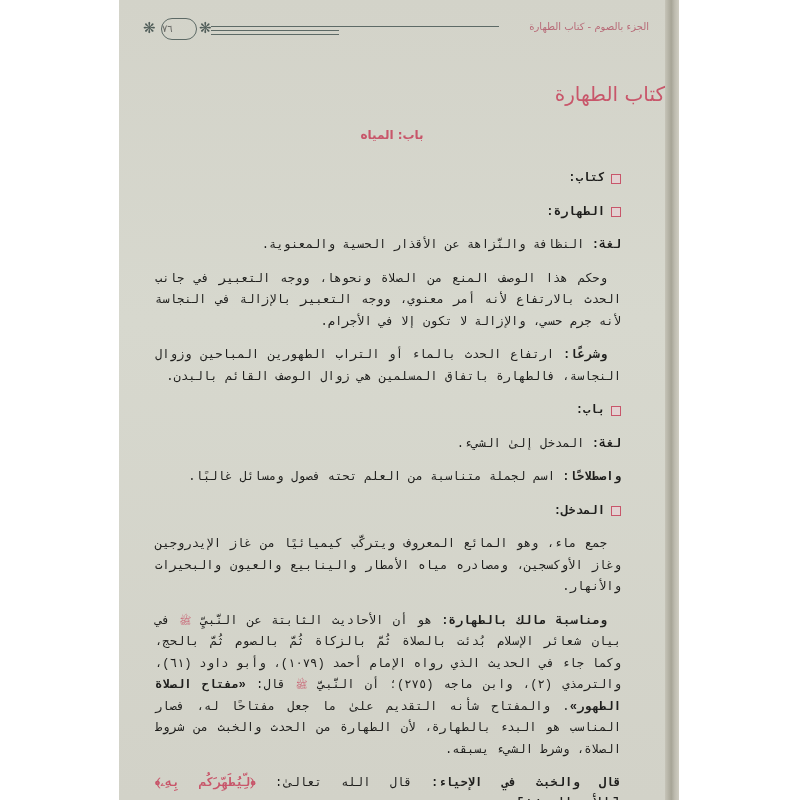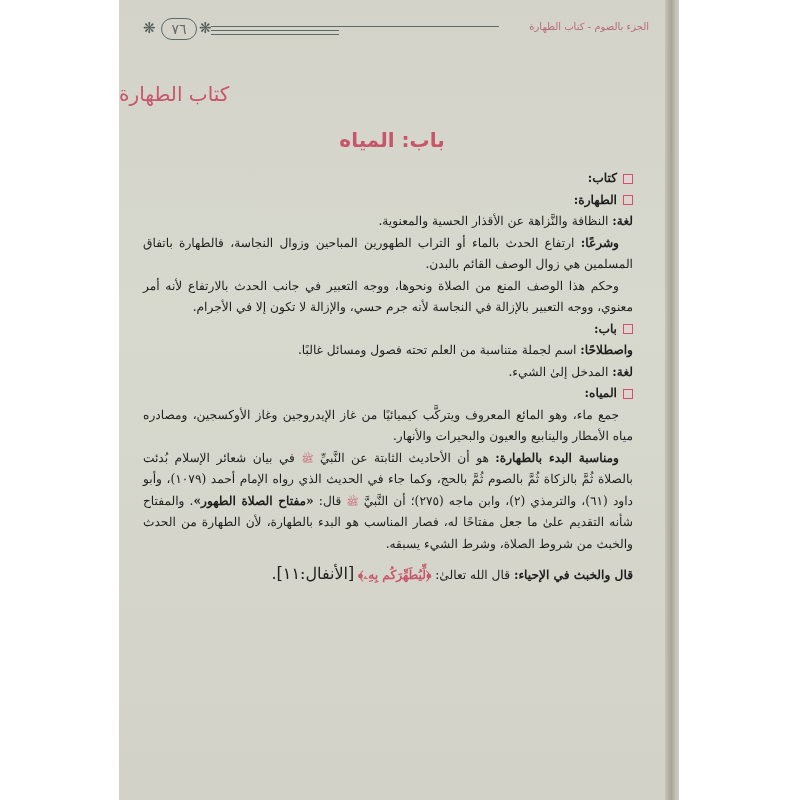--- a/index.html
+++ b/index.html
@@ -66,71 +66,72 @@
       height: 30px;
     }
     .page-num-badge {
       position: absolute;
       left: 22px;
       top: 4px;
       width: 34px;
       height: 20px;
       border: 1px solid #5d6a66;
       border-radius: 11px;
-      text-align: center;
-      font-size: 14px;
+      text-align: left;
+      font-size: 10px;
       line-height: 20px;
       color: #6a6a66;
       direction: ltr;
     }
     .flourish {
       position: absolute;
       top: 6px;
       font-size: 15px;
       color: #4f5c58;
       line-height: 16px;
     }
     .flourish.left { left: 4px; }
     .flourish.right { left: 60px; }
 
     
     .book-title {
       position: absolute;
       top: 82px;
       left: 0;
       right: 14px;
-      text-align: left;
+      text-align: right;
       font-size: 20px;
       color: #c8566a;
       letter-spacing: 1px;
     }
     .chapter-title {
       position: absolute;
       top: 128px;
       left: 0;
       right: 14px;
       text-align: center;
-      font-size: 20px;
+      font-size: 12px;
       font-weight: bold;
       color: #c8566a;
     }
 
     
     .content {
       position: absolute;
       top: 160px;
       right: 46px;
       left: 24px;
       font-family: "DejaVu Serif", serif;
       font-size: 12.2px;
       line-height: 21.5px;
       text-align: justify;
     }
     .content p {
-      margin: 0;
+      margin: 12px;
+      font-family: Liberation Mono, monospace;
     }
     .indent {
       text-indent: 14px;
     }
     .term {
       font-weight: bold;
       display: flex;
       align-items: center;
       gap: 6px;
       margin-right: 0;
@@ -185,46 +186,46 @@
     </p>
 
     <p class="term">
       <span class="term-box"></span>
       <span>الطهارة:</span>
     </p>
     <p>
       <span class="b">لغة:</span>
       <span>النظافة والنَّزاهة عن الأقذار الحسية والمعنوية.</span>
     </p>
+    <p class="indent">وحكم هذا الوصف المنع من الصلاة ونحوها، ووجه التعبير في جانب الحدث بالارتفاع لأنه أمر معنوي، ووجه التعبير بالإزالة في النجاسة لأنه جرم حسي، والإزالة لا تكون إلا في الأجرام.</p>
     <p class="indent">
       <span class="b">وشرعًا:</span>
       <span>ارتفاع الحدث بالماء أو التراب الطهورين المباحين وزوال النجاسة، فالطهارة باتفاق المسلمين هي زوال الوصف القائم بالبدن.</span>
     </p>
-    <p class="indent">وحكم هذا الوصف المنع من الصلاة ونحوها، ووجه التعبير في جانب الحدث بالارتفاع لأنه أمر معنوي، ووجه التعبير بالإزالة في النجاسة لأنه جرم حسي، والإزالة لا تكون إلا في الأجرام.</p>
 
     <p class="term">
       <span class="term-box"></span>
       <span>باب:</span>
+    </p>
+    <p>
+      <span class="b">لغة:</span>
+      <span>المدخل إلىٰ الشيء.</span>
     </p>
     <p>
       <span class="b">واصطلاحًا:</span>
       <span>اسم لجملة متناسبة من العلم تحته فصول ومسائل غالبًا.</span>
     </p>
-    <p>
-      <span class="b">لغة:</span>
-      <span>المدخل إلىٰ الشيء.</span>
-    </p>
 
     <p class="term">
       <span class="term-box"></span>
-      <span>المياه:</span>
+      <span>المدخل:</span>
     </p>
     <p class="indent">جمع ماء، وهو المائع المعروف ويتركَّب كيميائيًا من غاز الإيدروجين وغاز الأوكسجين، ومصادره مياه الأمطار والينابيع والعيون والبحيرات والأنهار.</p>
     <p class="indent">
-      <span class="b">ومناسبة البدء بالطهارة:</span>
+      <span class="b">ومناسبة مالك بالطهارة:</span>
       <span>هو أن الأحاديث الثابتة عن النَّبيِّ</span>
       <span class="saw">ﷺ</span>
       <span>في بيان شعائر الإسلام بُدئت بالصلاة ثُمَّ بالزكاة ثُمَّ بالصوم ثُمَّ بالحج، وكما جاء في الحديث الذي رواه الإمام أحمد (١٠٧٩)، وأبو داود (٦١)، والترمذي (٢)، وابن ماجه (٢٧٥)؛ أن النَّبيَّ</span>
       <span class="saw">ﷺ</span>
       <span>قال:</span>
       <span class="b">«مفتاح الصلاة الطهور»</span><span>. والمفتاح شأنه التقديم علىٰ ما جعل مفتاحًا له، فصار المناسب هو البدء بالطهارة، لأن الطهارة من الحدث والخبث من شروط الصلاة، وشرط الشيء يسبقه.</span>
     </p>
 
     <p class="gap-top">
       <span class="b">قال والخبث في الإحياء:</span>

